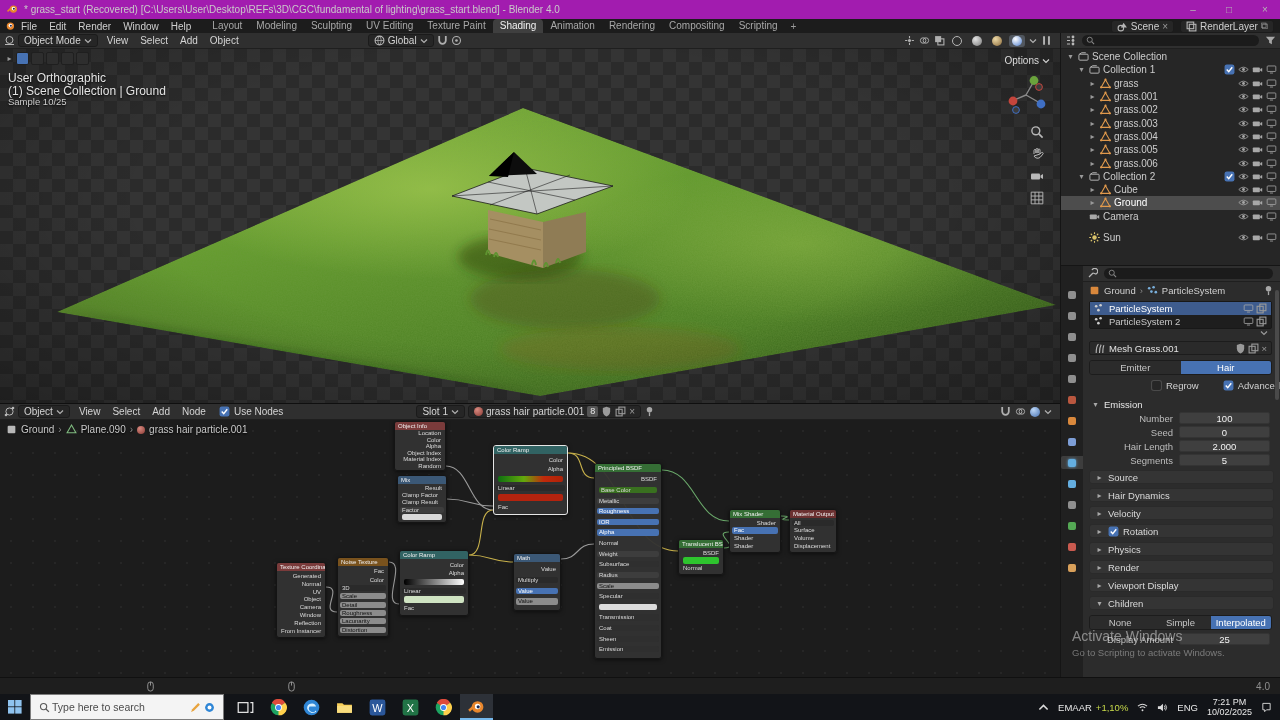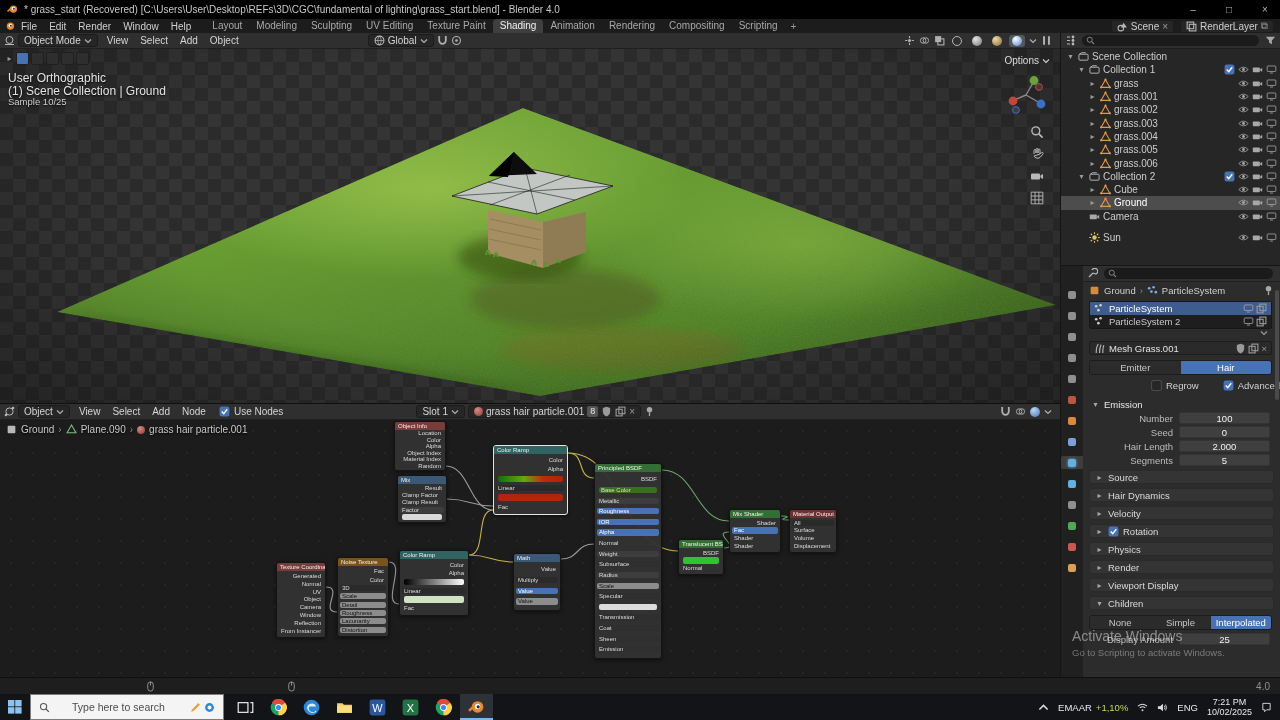--- a/index.html
+++ b/index.html
@@ -2,21 +2,21 @@
 <html style="--accent: #4772b3;"><head>
 <meta charset="utf-8">
 <style>
   html,body{margin:0;padding:0;width:1280px;height:720px;overflow:hidden;background:#1d1d1d;
     font-family:"Liberation Sans","DejaVu Sans",sans-serif;font-size:10px;color:#d6d6d6;position:relative;}
   *{box-sizing:border-box;}
   .ic{display:inline-flex;width:11px;height:11px;align-items:center;justify-content:center;flex:0 0 auto;}
   .ic svg{width:100%;height:100%;display:block;}
   .caret{width:8px;height:6px;}
   
-  #titlebar{position:absolute;left:0;top:0;width:1280px;height:19px;background:#000000;display:flex;align-items:center;gap:6px;padding-left:7px;font-size:10px;color:#c9c9c9;}
+  #titlebar{position:absolute;left:0;top:0;width:1280px;height:19px;background:#a21caf;display:flex;align-items:center;gap:6px;padding-left:7px;font-size:10px;color:#c9c9c9;}
   #titlebar .spacer{flex:1;}
   .wctrl{width:30px;text-align:center;color:#b5b5b5;font-size:10px;}
   
   #menubar{position:absolute;left:0;top:19px;width:1280px;height:14px;background:#1c1c1c;display:flex;align-items:center;font-size:10px;color:#cfcfcf;padding-left:4px;}
   .menu-item{padding:0 6px;cursor:default;}
   #workspaces{display:flex;margin-left:8px;height:14px;align-items:center;}
   .ws-tab{padding:0 7px;height:14px;line-height:14px;color:#a8a8a8;border-radius:4px 4px 0 0;white-space:nowrap;}
   .ws-tab.active{background:#3f3f3f;color:#f2f2f2;}
   .ws-plus{padding:0 6px;color:#9a9a9a;}
   .mb-right{margin-left:auto;display:flex;gap:6px;align-items:center;padding-right:6px;}
@@ -96,21 +96,21 @@
   .ndrop{background:#2a2a2a;}
   .nbar{margin:0 2px;height:6.2px;}
   .nsec{background:#2f2f2f;}
   .badge{background:#555;border-radius:2px;padding:0 3px;height:11px;line-height:11px;font-size:9px;color:#e8e8e8;}
   
   #statusbar{position:absolute;left:0;top:677px;width:1280px;height:17px;background:#1e1e1e;border-top:1px solid #101010;display:flex;align-items:center;font-size:9px;color:#9a9a9a;}
   .sb-ver{margin-left:auto;margin-right:10px;color:#8f8f8f;font-size:10px;}
   
   #taskbar{position:absolute;left:0;top:694px;width:1280px;height:26px;background:#121418;display:flex;align-items:stretch;color:#e8e8e8;}
   .tb-start{width:30px;display:flex;align-items:center;justify-content:center;}
-  .tb-search{width:194px;background:#f4f4f4;display:flex;align-items:center;gap:22px;padding:0 8px;color:#4c4c4c;font-size:10.5px;border:1px solid #7d7d7d;}
+  .tb-search{width:194px;background:#f4f4f4;display:flex;align-items:center;gap:2px;padding:0 8px;color:#4c4c4c;font-size:10.5px;border:1px solid #7d7d7d;}
   .tb-search-deco{margin-left:auto;display:flex;gap:3px;align-items:center;}
   #tb-apps{display:flex;align-items:stretch;margin-left:5px;}
   .tb-app{width:33px;display:flex;align-items:center;justify-content:center;}
   .tb-app svg,.tb-app .appic{width:17px;height:17px;}
   .tb-app.active{background:#2d3138;box-shadow:inset 0 -2px 0 #76b9ed;}
   .tb-tray{margin-left:auto;display:flex;align-items:center;gap:9px;padding-right:8px;font-size:9.5px;}
   .ticker{display:flex;gap:4px;align-items:center;}
   .ticker .chg{color:#c7da4a;}
   .tb-clock{text-align:center;font-size:9px;line-height:10.5px;}
   

